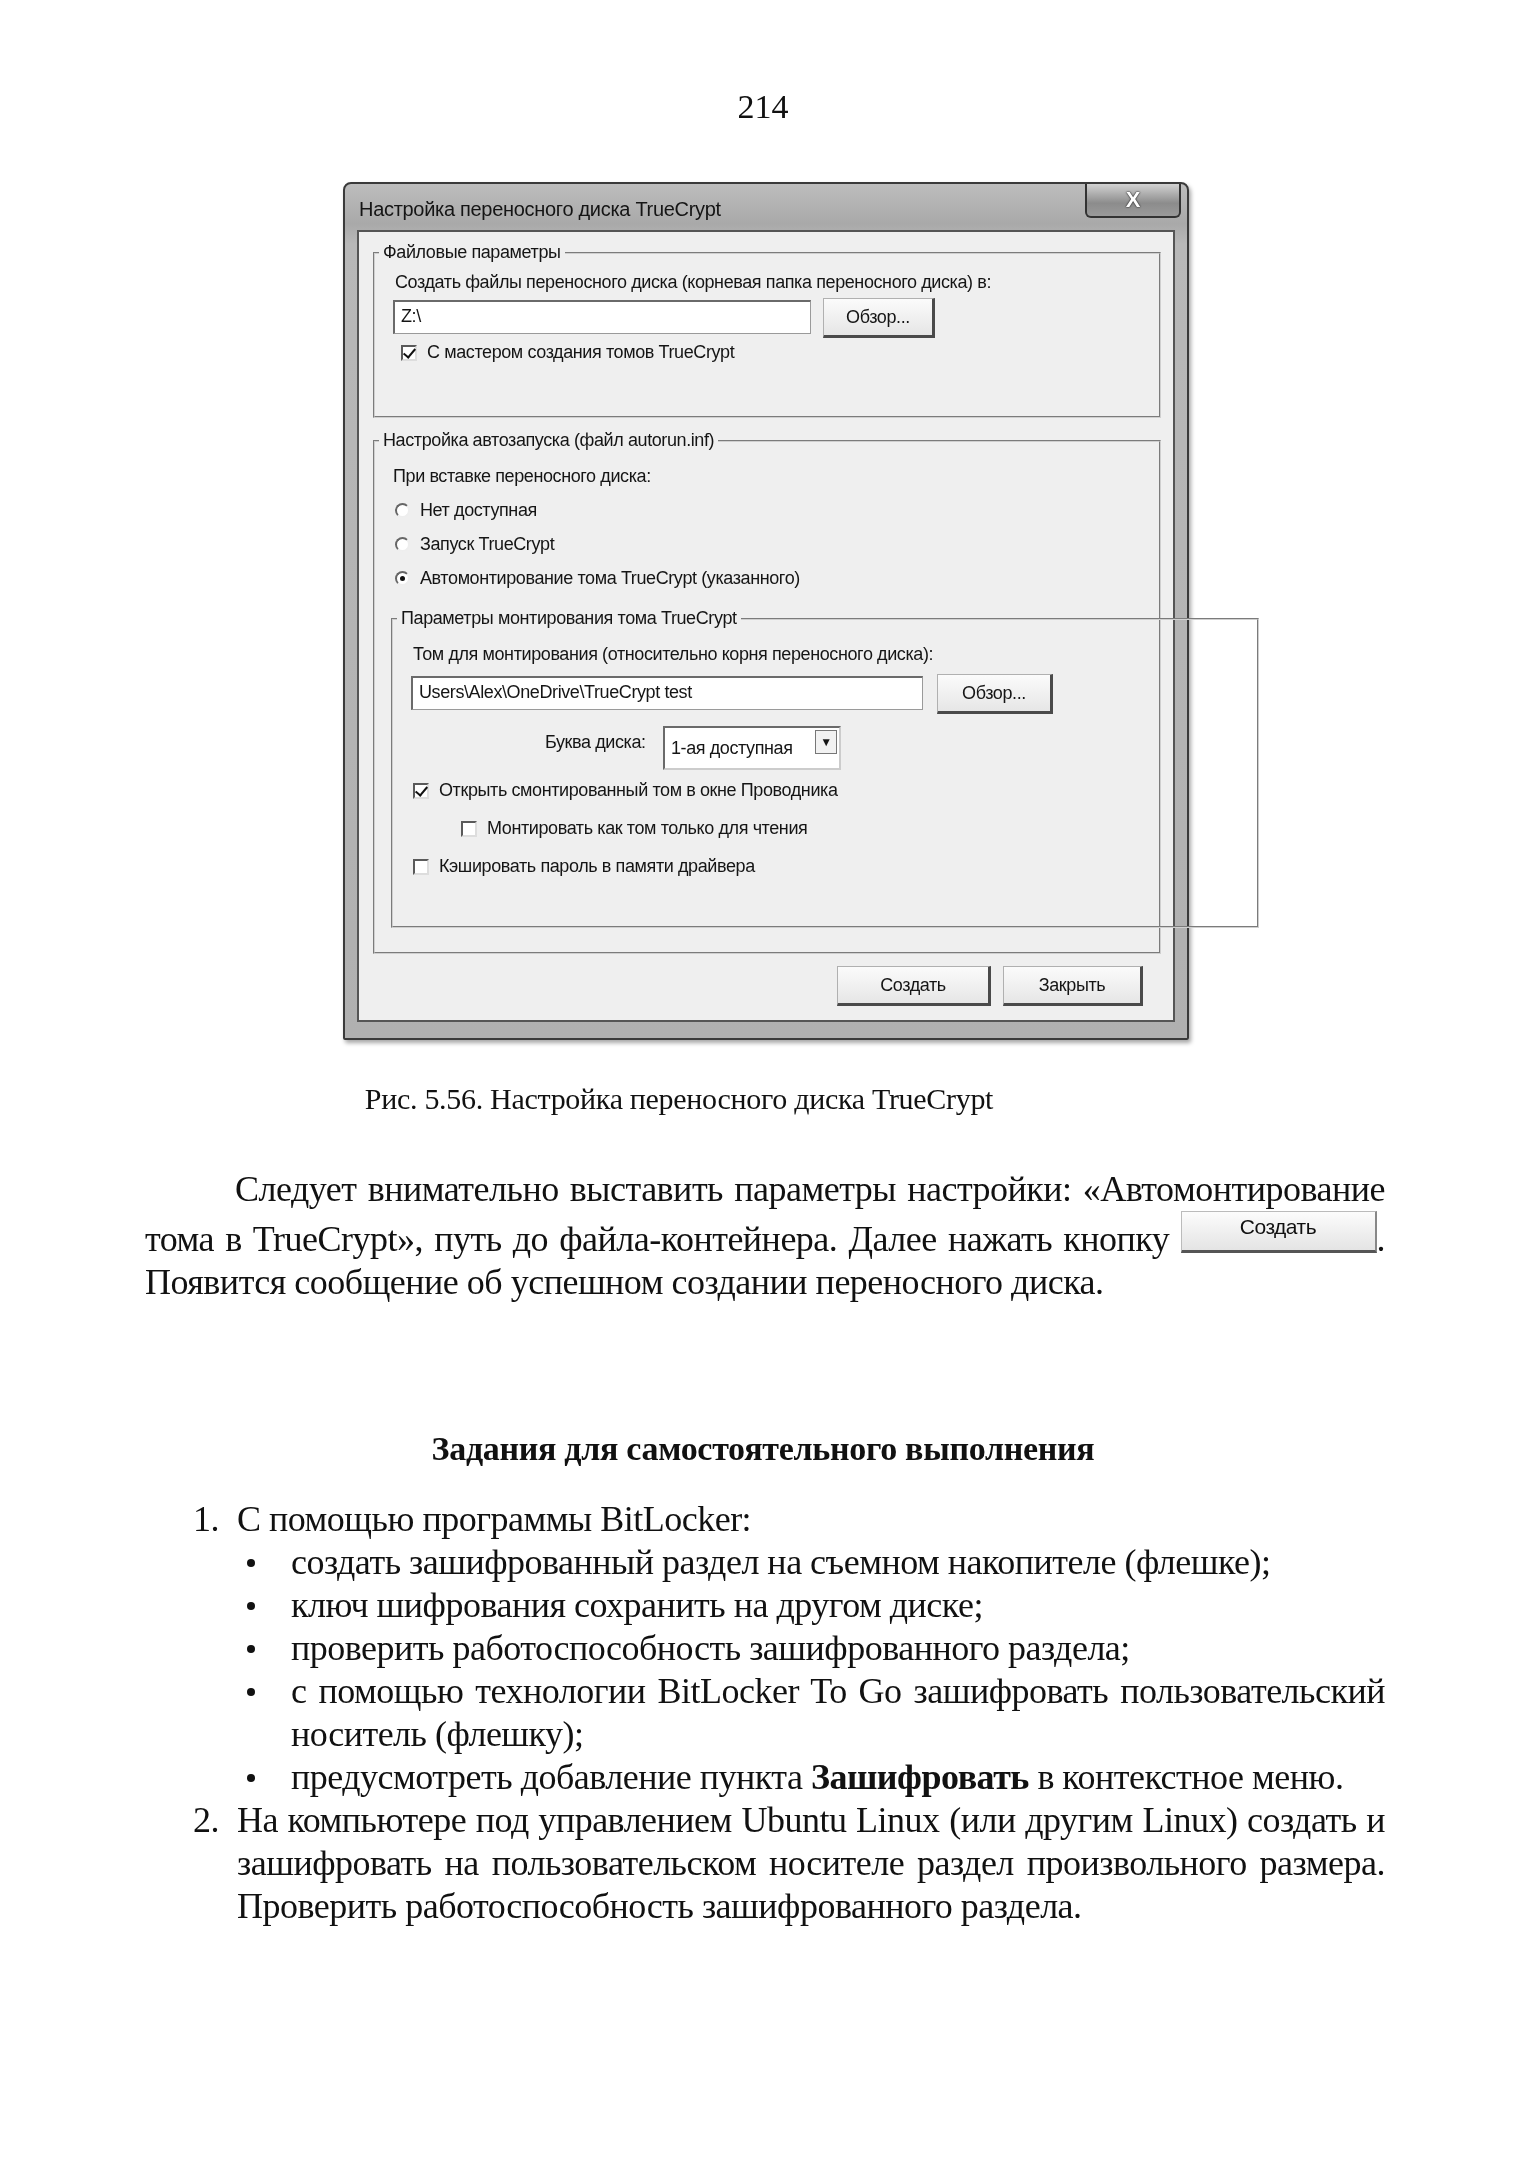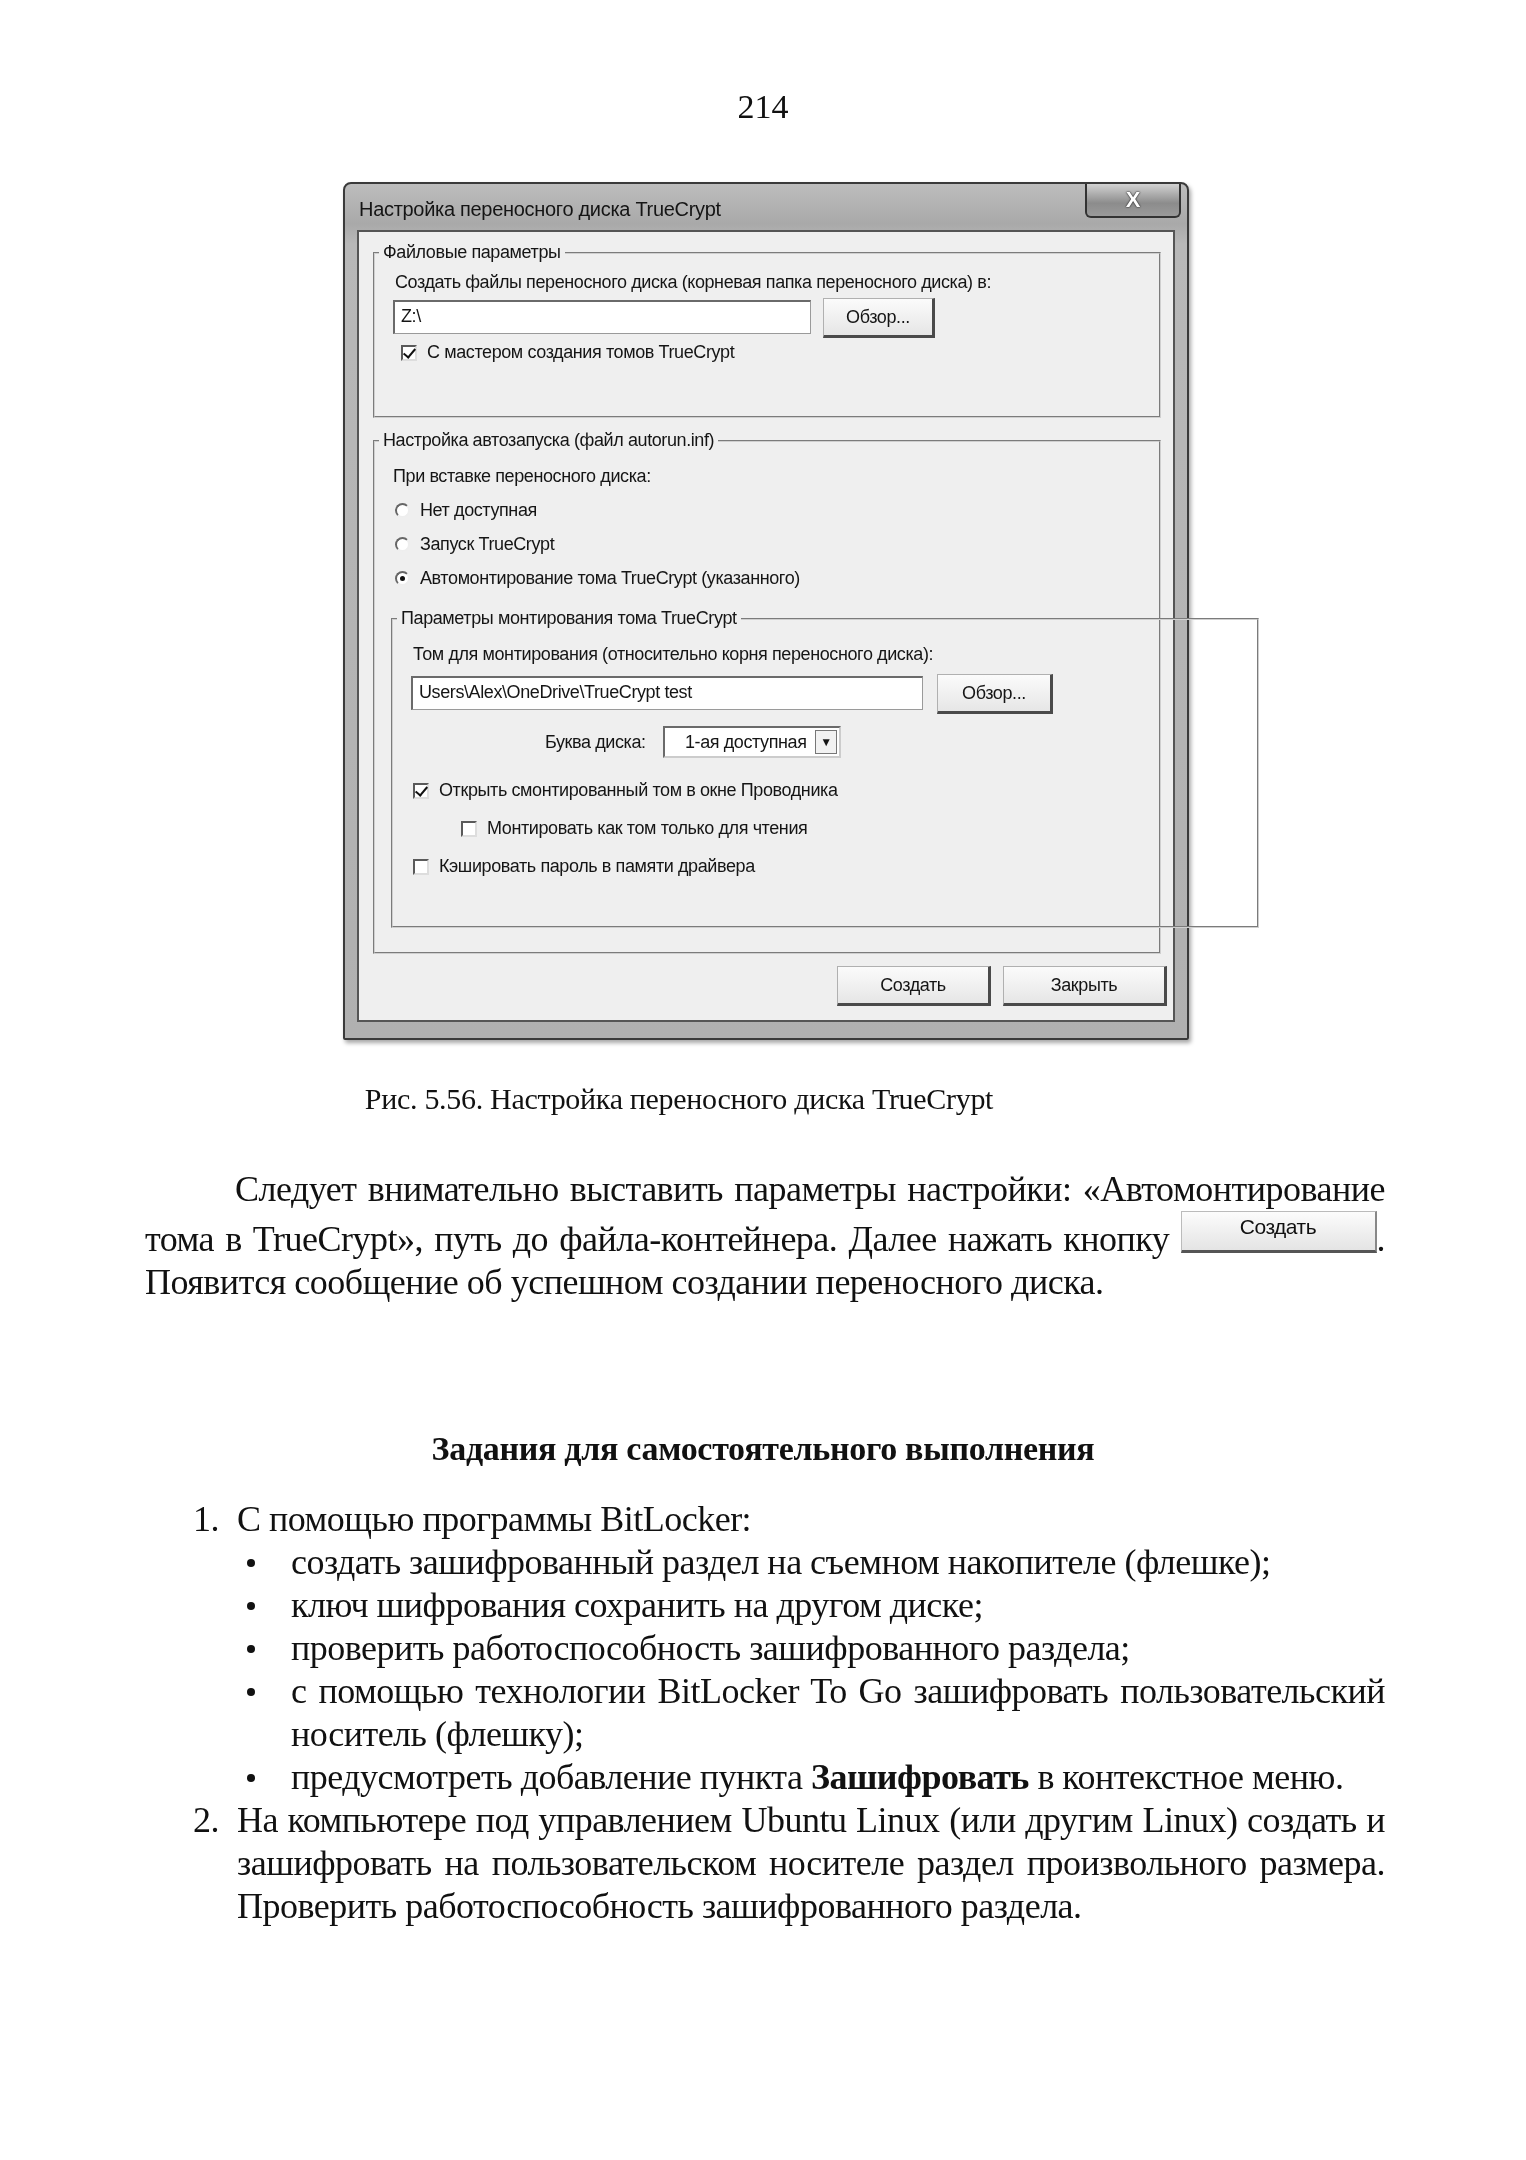--- a/index.html
+++ b/index.html
@@ -38,22 +38,22 @@
 
   .check { position: absolute; display: flex; align-items: center; gap: 10px; }
   .cbox { width: 16px; height: 16px; background: #fff; border: 2px solid #5a5a5a; border-right-color: #ddd; border-bottom-color: #ddd;
           box-sizing: border-box; position: relative; }
   .cbox.checked::after { content: ""; position: absolute; left: 3px; top: -1px; width: 5px; height: 10px;
           border-right: 2px solid #111; border-bottom: 2px solid #111; transform: rotate(40deg); }
   .radio { width: 15px; height: 15px; border-radius: 50%; border: 2px solid #666; border-right-color: #eee; border-bottom-color: #eee;
            background: #fff; box-sizing: border-box; position: relative; }
   .radio.selected::after { content: ""; position: absolute; left: 3px; top: 3px; width: 5px; height: 5px; border-radius: 50%; background: #111; }
 
-  .select { position: absolute; height: 32px; background: #fff; border: 2px solid #6a6a6a; border-right-color: #ccc; border-bottom-color: #ccc;
-            box-sizing: border-box; display: flex; align-items: center; padding-left: 20px; }
+  .select { position: absolute; height: 44px; background: #fff; border: 2px solid #6a6a6a; border-right-color: #ccc; border-bottom-color: #ccc;
+            box-sizing: border-box; display: flex; align-items: center; padding-left: 6px; }
   .select .arrow { position: absolute; right: 2px; top: 2px; width: 22px; height: 24px; background: #f2f2f2; border: 1px solid #777;
                    box-sizing: border-box; display: flex; align-items: center; justify-content: center; font-size: 12px; }
 
   
   .caption { position: absolute; top: 1082px; left: 0; width: 1358px; text-align: center; font-size: 30px; letter-spacing: -0.3px; }
   .para { position: absolute; left: 145px; width: 1240px; font-size: 36px; line-height: 43px; text-align: justify; letter-spacing: -0.5px; }
   .para .indent { display: inline-block; width: 90px; }
   .inline-btn { display: inline-block; width: 196px; height: 46px; vertical-align: -6px; position: relative; }
   .inline-btn span { position: absolute; left: 0; top: 0; width: 196px; height: 42px; background: linear-gradient(#fcfcfc, #e4e4e4);
                      border: 1px solid #bbb; border-bottom: 3px solid #555; border-right: 2px solid #888; box-sizing: border-box;
@@ -139,21 +139,21 @@
       <span>Монтировать как том только для чтения</span>
     </div>
     <div class="check" style="left:54px; top:624px;">
       <span class="cbox"></span>
       <span>Кэшировать пароль в памяти драйвера</span>
     </div>
 
     <div class="btn" style="left:478px; top:734px; width:154px;">
       <span>Создать</span>
     </div>
-    <div class="btn" style="left:644px; top:734px; width:164px;">
+    <div class="btn" style="left:644px; top:734px; width:140px;">
       <span>Закрыть</span>
     </div>
   </div>
 </div>
 
 <div class="caption">Рис. 5.56. Настройка переносного диска TrueCrypt</div>
 
 <div class="para" style="top:1168px;">
   <span class="indent"></span><span>Следует внимательно выставить параметры настройки: «Автомонтирование тома в TrueCrypt», путь до файла-контейнера. Далее нажать кнопку</span>
   <span class="inline-btn"><span>Создать</span></span><span>. Появится сообщение об успешном создании переносного диска.</span>

